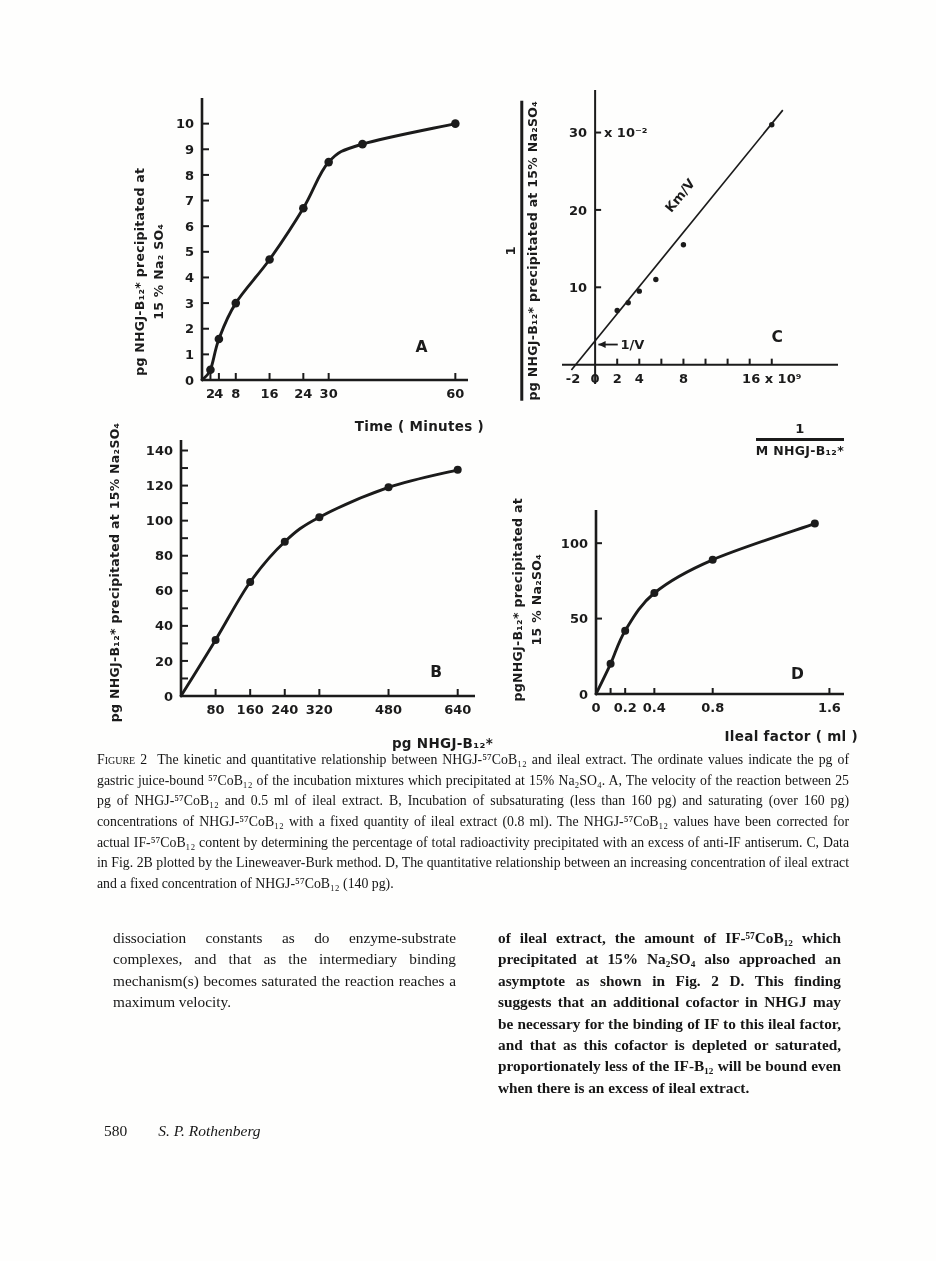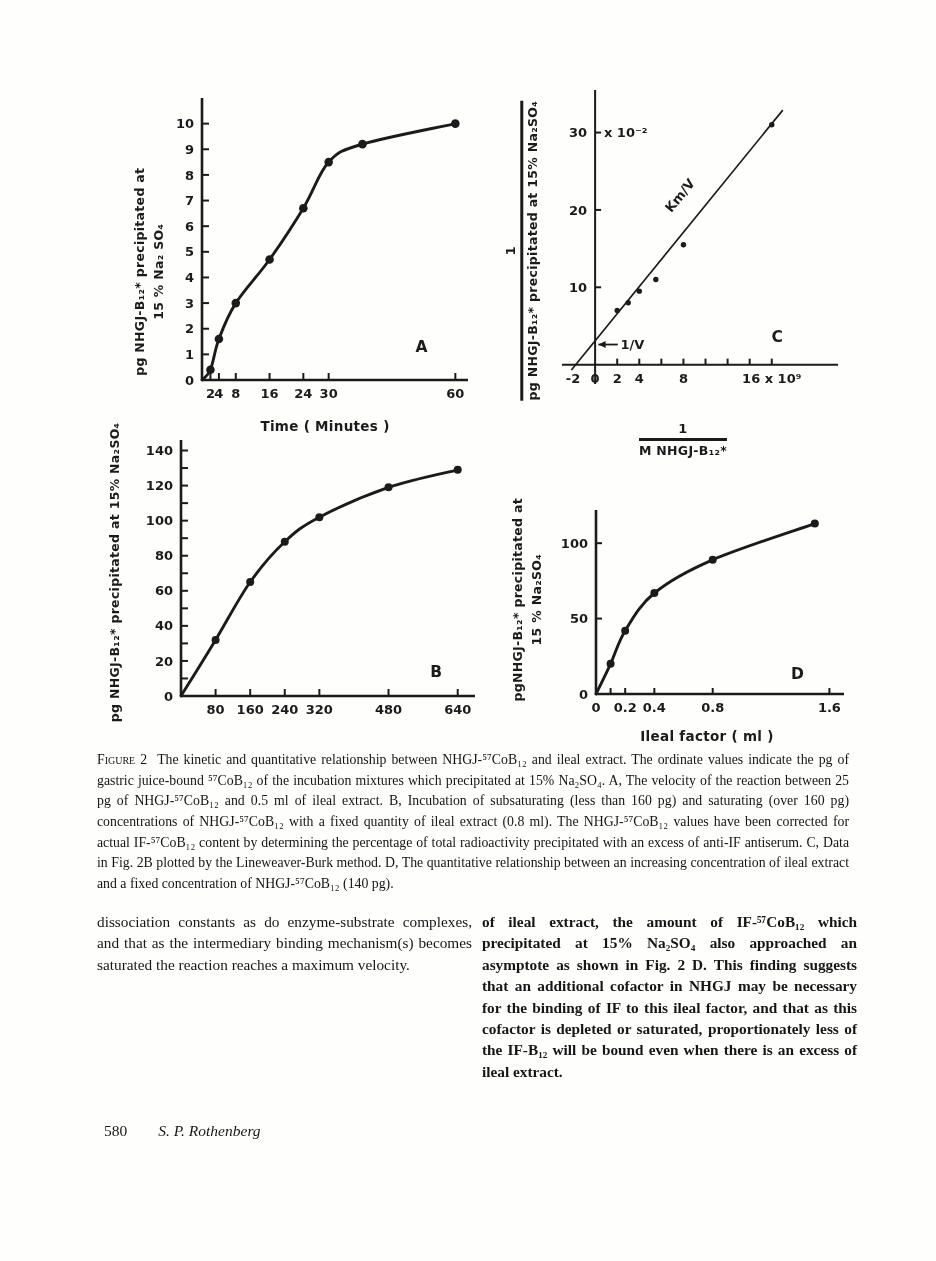--- a/index.html
+++ b/index.html
@@ -9,21 +9,21 @@
   }
   .panel{position:absolute;}
   .chart-box{position:absolute;}
   .ylabel{
     position:absolute; transform:rotate(-90deg); text-align:center;
     font-family:"DejaVu Sans","Liberation Sans",sans-serif; font-weight:700;
     font-size:12.5px; letter-spacing:.3px; color:#1b1b1b;
   }
   .ylabel div{line-height:1.5; white-space:nowrap;}
   .xlabel{
-    position:absolute; text-align:center;
+    position:absolute; text-align:right;
     font-family:"DejaVu Sans","Liberation Sans",sans-serif; font-weight:700;
     font-size:13.5px; letter-spacing:.3px; color:#1b1b1b;
   }
   .frac{display:inline-flex; flex-direction:column; align-items:center; vertical-align:middle;}
   .frac .num{font-size:13px; line-height:1.1;}
   .frac .bar{align-self:stretch; height:2.4px; background:#1b1b1b; margin:2px 0 3px 0;}
   .frac .den{white-space:nowrap; font-size:12.5px; line-height:1.1;}
   
   .panel-a{left:118px; top:88px; width:368px; height:352px;}
   .panel-a .ylabel{left:-118px; top:165px; width:300px;}
@@ -45,21 +45,21 @@
   .panel-d .chart-box{left:56px; top:0;}
   .panel-d .xlabel{left:56px; top:226px; width:302px;}
   
   .caption{
     position:absolute; left:97px; top:750px; width:752px;
     font-size:13.8px; line-height:1.5; text-align:justify; color:#141414;
   }
   .figlabel{font-variant:small-caps; margin-right:10px;}
   
   .col{position:absolute; top:911px; width:375px; font-size:15.3px; line-height:1.4; text-align:justify;}
-  .col p{margin:0;}
+  .col p{margin:16px;}
   .col p.indent{text-indent:1.5em;}
   .col-left{left:97px;}
   .col-right{left:482px;font-weight:bold;}
   
   .footer{position:absolute; left:104px; top:1122px; font-size:15.5px;}
   .footer .author{margin-left:27px; font-style:italic;}
 </style>
 </head>
 <body>
 
@@ -169,20 +169,21 @@
             <text x="36" y="23.120547945205494" text-anchor="end" fill="#1b1b1b" font-size="13" font-weight="bold" font-family="&quot;DejaVu Sans&quot;,&quot;Liberation Sans&quot;,sans-serif">140</text>
             <path d="M 44 264 C 49.8 254.6, 67.1 226.9, 78.6 207.9 C 90.1 188.9, 101.6 166.4, 113.2 150.0 C 124.7 133.7, 136.2 120.5, 147.8 109.7 C 159.3 98.9, 165.1 94.2, 182.4 85.2 C 199.6 76.1, 228.5 63.2, 251.5 55.3 C 274.6 47.5, 309.2 40.7, 320.7 37.8" fill="none" stroke="#1b1b1b" stroke-width="2.9" stroke-linecap="round"></path>
             <circle cx="78.58823529411765" cy="207.8904109589041" r="4" fill="#1b1b1b"></circle>
             <circle cx="113.17647058823529" cy="150.02739726027397" r="4" fill="#1b1b1b"></circle>
             <circle cx="147.76470588235293" cy="109.69863013698631" r="4" fill="#1b1b1b"></circle>
             <circle cx="182.35294117647058" cy="85.15068493150685" r="4" fill="#1b1b1b"></circle>
             <circle cx="251.52941176470588" cy="55.34246575342465" r="4" fill="#1b1b1b"></circle>
             <circle cx="320.70588235294116" cy="37.8082191780822" r="4" fill="#1b1b1b"></circle>
             <text x="299.0882352941177" y="244.7123287671233" text-anchor="middle" fill="#1b1b1b" font-size="15.5" font-weight="bold" font-family="&quot;DejaVu Sans&quot;,&quot;Liberation Sans&quot;,sans-serif">B</text>
           </svg></div>
+      <div class="xlabel">pg NHGJ-B₁₂*</div>
     </div>
 
     <div class="panel panel-c">
       <div class="ylabel">
         <span class="frac">
           <span class="num">1</span>
           <span class="bar"></span>
           <span class="den">pg NHGJ-B₁₂* precipitated at 15% Na₂SO₄</span>
         </span>
       </div>

